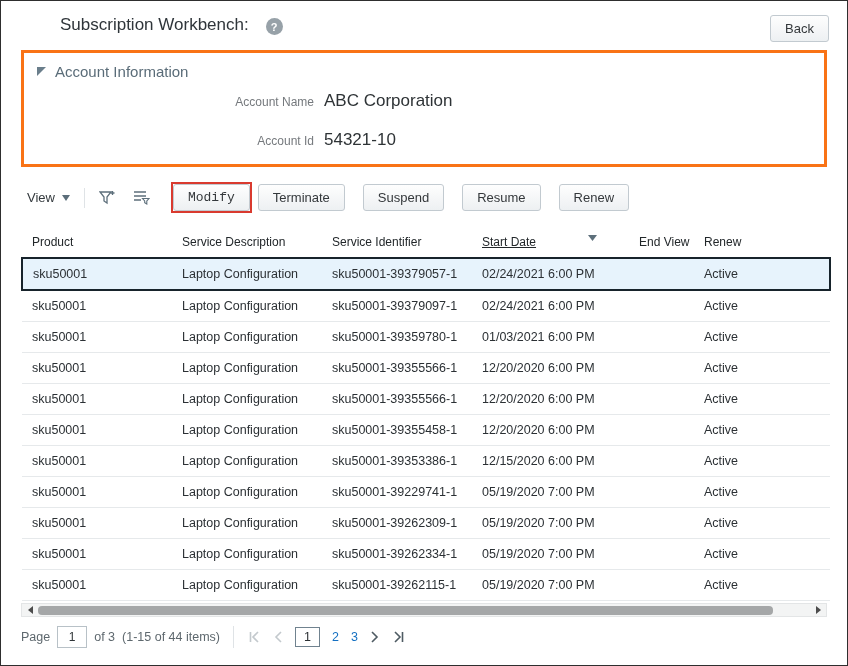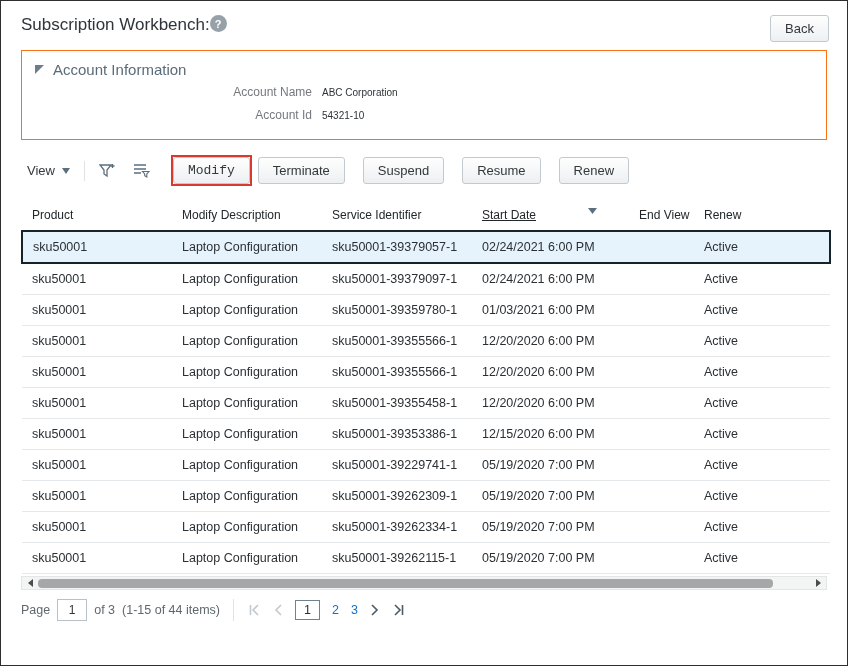--- a/index.html
+++ b/index.html
@@ -1,34 +1,34 @@
 <!DOCTYPE html>
 <html><head>
 <meta charset="utf-8">
 <style>
   * { box-sizing: border-box; margin: 0; padding: 0; }
   body { font-family: "Liberation Sans", sans-serif; background: #ffffff; }
   .app { width: 848px; height: 666px; border: 1px solid #2e2e2e; background: #fff; overflow: hidden; position: relative; }
 
   
   .header { display: flex; align-items: flex-start; justify-content: space-between; padding: 14px 18px 6px 20px; }
-  .title-wrap { display: flex; align-items: flex-start; gap: 0; }
+  .title-wrap { display: flex; align-items: flex-end; gap: 17px; margin-left: 39px; }
   .page-title { font-size: 17px; font-weight: 400; color: #2f353a; }
   .help-icon { width: 17px; height: 17px; border-radius: 50%; background: #97a1a8; color: #fff;
                font-size: 11px; font-weight: bold; display: flex; align-items: center; justify-content: center; }
   .btn { background: linear-gradient(#fefefe, #edf0f2); border: 1px solid #c2cad0; border-radius: 3px;
          padding: 5px 14px; font-size: 13px; color: #34383b; font-family: inherit; cursor: pointer; white-space: nowrap; }
 
   
-  .account-panel { margin: 2px 20px 0; border: 1px solid #f97316; padding: 10px 12px 14px; }
+  .account-panel { margin: 2px 20px 0; border: 3px solid #f97316; padding: 10px 12px 14px; }
   .section-title { display: flex; align-items: center; gap: 8px; font-size: 15px; color: #5a6c78; }
-  .fields { margin-top: 5px; display: flex; flex-direction: column; gap: 4px; }
+  .fields { margin-top: 12px; display: flex; flex-direction: column; gap: 20px; }
   .field { display: flex; align-items: baseline; line-height: 18px; }
   .field-label { width: 288px; text-align: right; color: #75797d; font-size: 12px; padding-right: 10px; }
-  .field-value { color: #2e3336; font-size: 10px; }
+  .field-value { color: #2e3336; font-size: 17px; }
 
   
   .toolbar { margin: 15px 20px 0; display: flex; align-items: center; }
   .view-btn { display: flex; align-items: center; gap: 7px; font-size: 13px; color: #33393d; padding: 4px 6px; cursor: pointer; }
   .tb-sep { width: 1px; height: 20px; background: #dfe3e6; margin: 0 10px 0 8px; }
   .icon-btn { width: 26px; height: 22px; display: flex; align-items: center; justify-content: center; margin-right: 8px; cursor: pointer; }
   .callout { border: 2px solid #d93a2f; padding: 0; margin: 0 6px 0 8px; display: inline-block; font-family: Liberation Mono, monospace; }
   .toolbar .btn { margin-right: 18px; }
 
   
@@ -134,21 +134,21 @@
       <col style="width:150px">
         <col style="width:150px">
         <col style="width:150px">
       <col style="width:157px">
         <col style="width:65px">
         <col style="width:136px">
     </colgroup>
     <thead>
       <tr>
         <th>Product</th>
-        <th>Modify Description</th>
+        <th>Service Description</th>
         <th>Service Identifier</th>
         <th>
           <span class="th-flex">
             <span>Start Date</span>
             <span class="sort-arrow">
               <svg width="9" height="6" viewBox="0 0 9 6">
                   <polygon points="0,0 9,0 4.5,6" fill="#5d6f7b"></polygon>
                 </svg>
             </span>
           </span>

